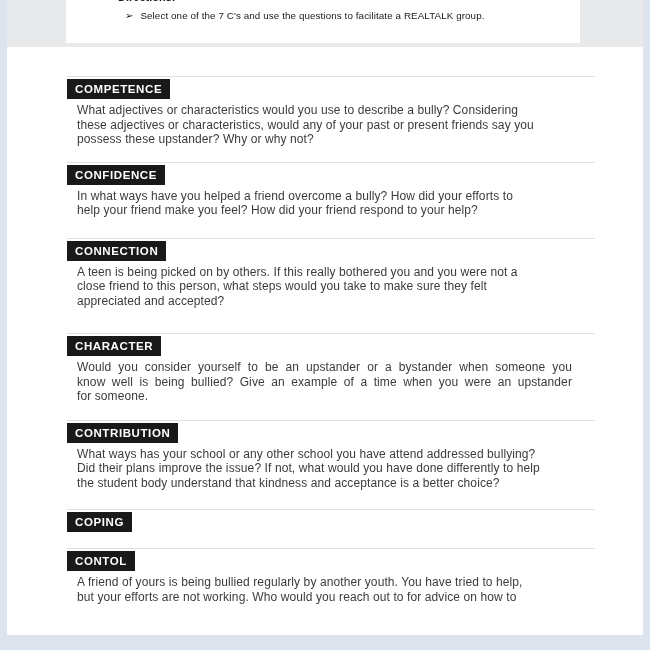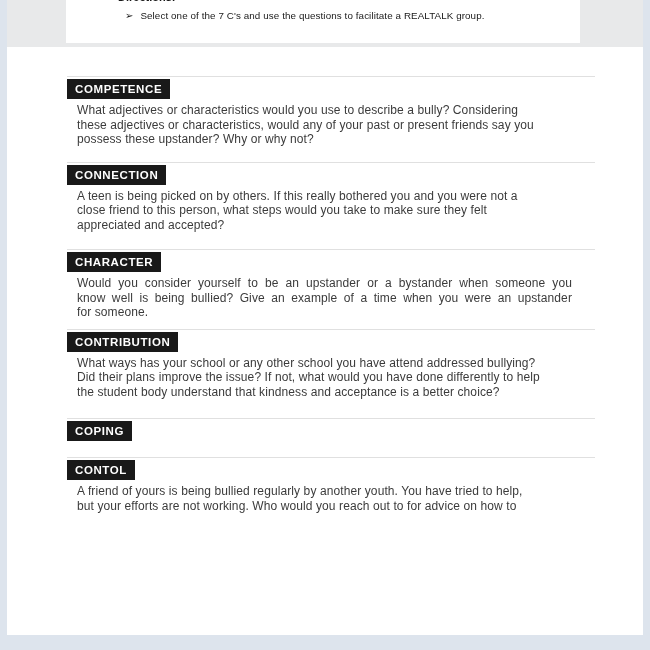--- a/index.html
+++ b/index.html
@@ -90,22 +90,22 @@
     letter-spacing: 0.1px;
     color: #3b3b3b;
   }
   .line { min-height: 14.5px; }
   .section.justify .line:not(:last-child) {
     text-align: justify;
     text-align-last: justify;
   }
   .section.s1 { margin-bottom: 15px; }
   .section.s2 { margin-bottom: 20px; }
-  .section.s3 { margin-bottom: 17px; }
-  .section.s4 { margin-bottom: 9px; }
+  .section.s3 { margin-bottom: 25px; }
+  .section.s4 { margin-bottom: 16px; }
   .section.s5 { margin-bottom: 19px; }
   .section.s6 { margin-bottom: 16px; }
   .section.s7 { margin-bottom: 0; }
 </style>
 </head>
 <body>
 
 <div class="canvas">
   <div class="top-band"></div>
 
@@ -124,20 +124,30 @@
     <div class="label-box">
       <span class="label-text">COMPETENCE</span>
     </div>
     <div class="para">
             <div class="line">What adjectives or characteristics would you use to describe a bully? Considering</div>
             <div class="line">these adjectives or characteristics, would any of your past or present friends say you</div>
             <div class="line">possess these upstander? Why or why not?</div>
           </div>
   </section>
 
+  <section class="section s2">
+    <div class="divider"></div>
+    <div class="label-box">
+      <span class="label-text">CONFIDENCE</span>
+    </div>
+    <div class="para">
+            <div class="line">In what ways have you helped a friend overcome a bully? How did your efforts to</div>
+            <div class="line">help your friend make you feel? How did your friend respond to your help?</div>
+          </div>
+  </section>
 
   <section class="section s3">
     <div class="divider"></div>
     <div class="label-box">
       <span class="label-text">CONNECTION</span>
     </div>
     <div class="para">
             <div class="line">A teen is being picked on by others. If this really bothered you and you were not a</div>
             <div class="line">close friend to this person, what steps would you take to make sure they felt</div>
             <div class="line">appreciated and accepted?</div>

